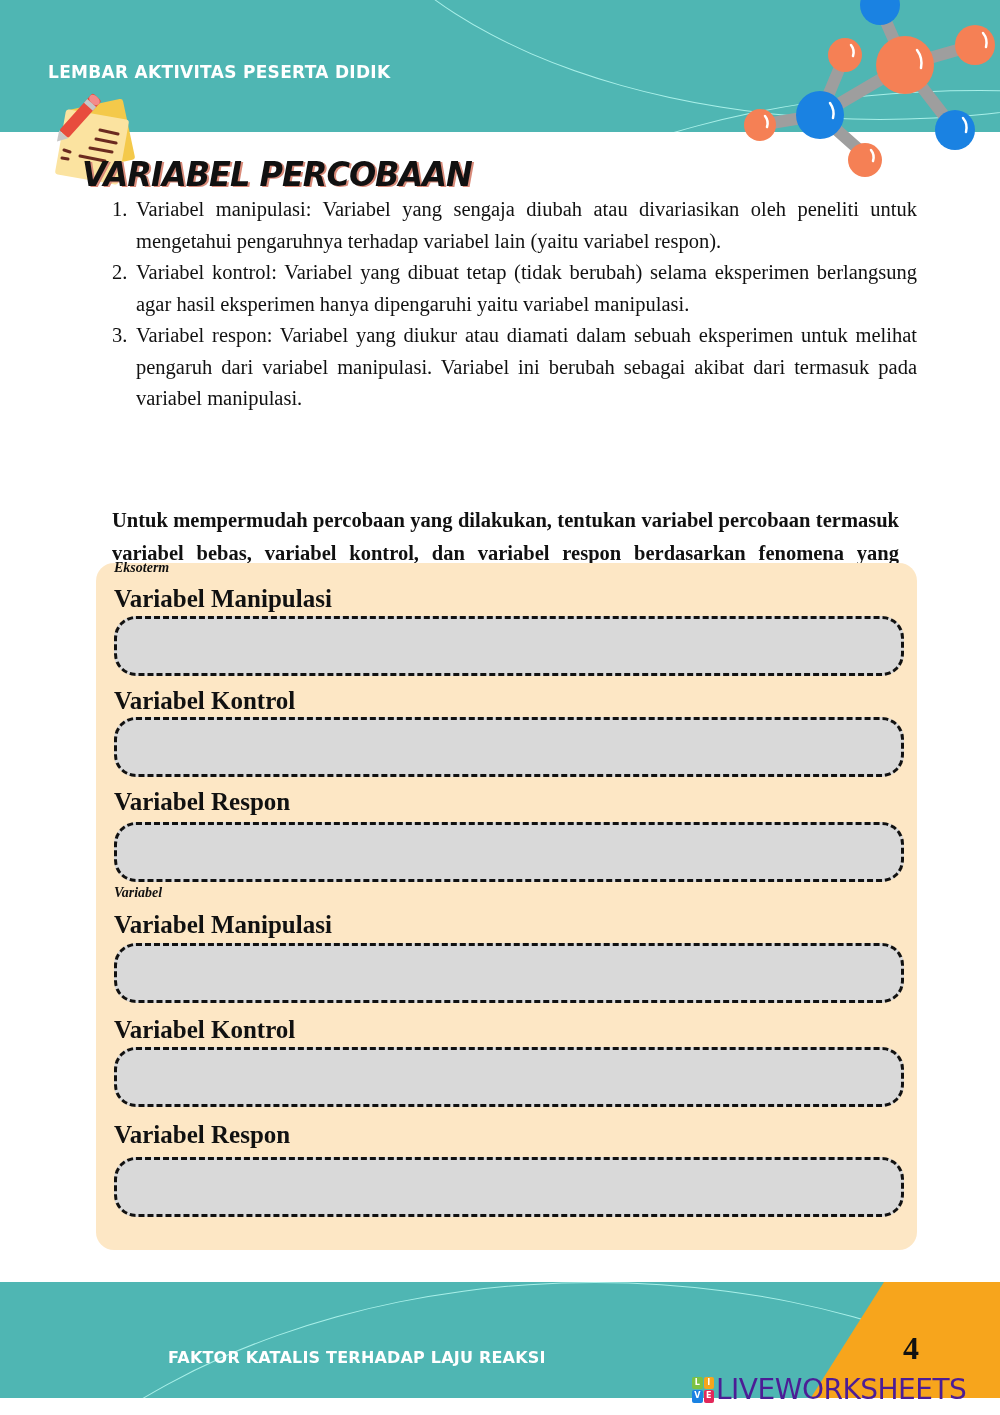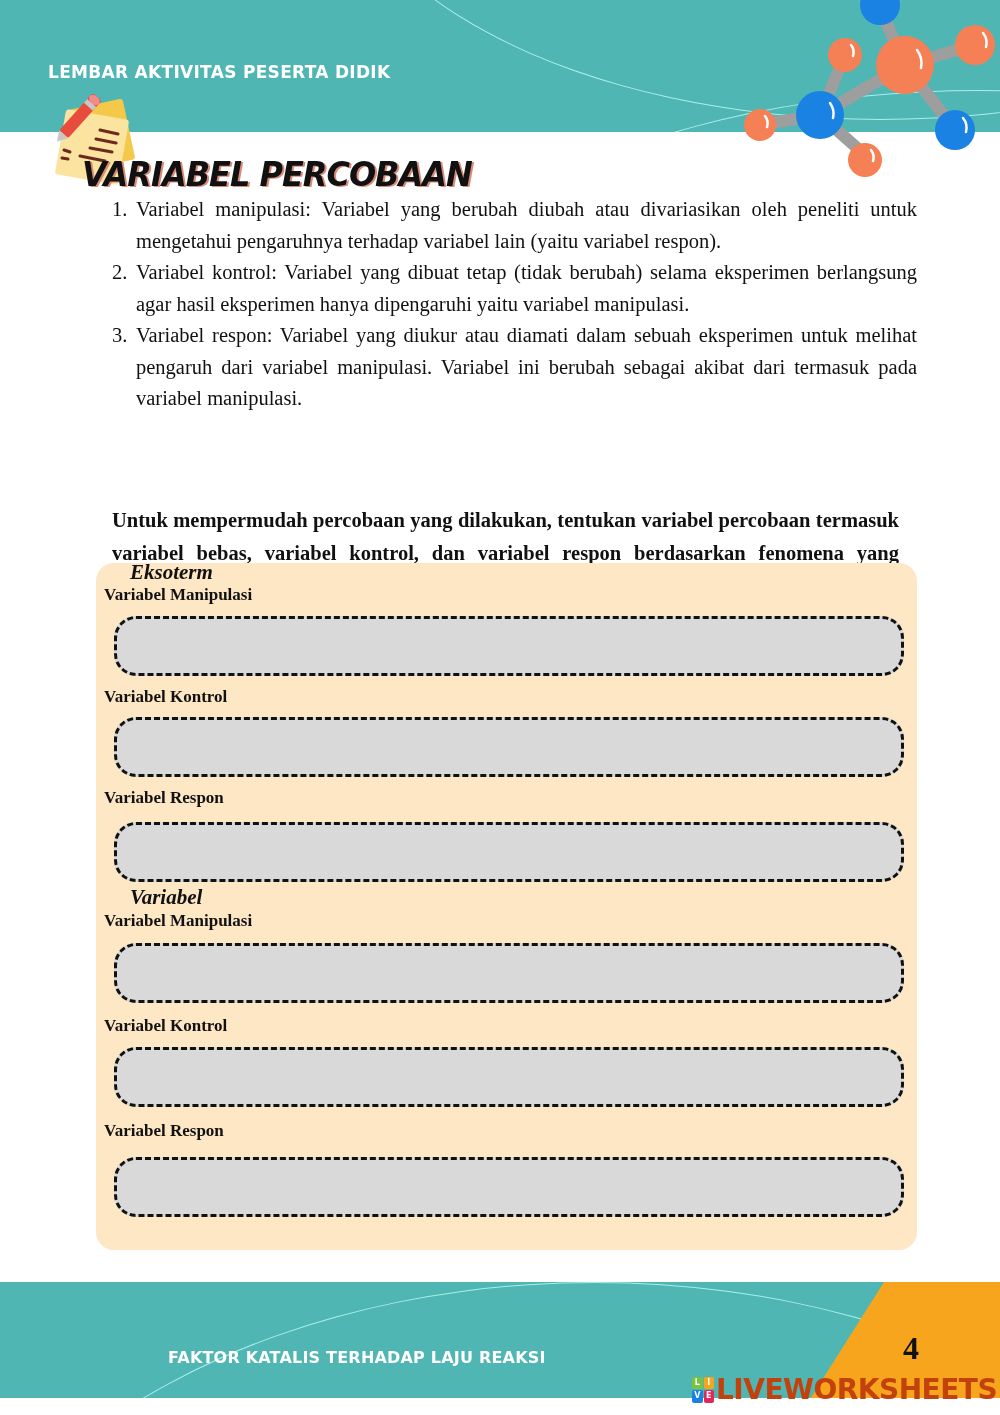--- a/index.html
+++ b/index.html
@@ -18,33 +18,33 @@
   .section-title { position: absolute; left: 82px; top: 155px; font-family: "DejaVu Sans", sans-serif; font-weight: 900; font-style: italic; font-size: 32px; color: #111; letter-spacing: -1px; transform: scaleY(1.05); text-shadow: 2px 1px 0 #d98b7a; }
 
   .def-list { position: absolute; left: 112px; top: 194px; width: 805px; font-size: 20.5px; line-height: 31.5px; text-align: justify; }
   .def-item { display: flex; }
   .def-num { width: 24px; flex-shrink: 0; }
   .def-text { flex: 1; text-align: justify; }
 
   .instruction { position: absolute; left: 112px; top: 456px; width: 787px; font-size: 20.5px; line-height: 32.5px; font-weight: bold; text-align: justify; margin-top: 48px; }
 
   .answer-panel { position: absolute; left: 96px; top: 563px; width: 821px; height: 687px; background: #fde7c5; border-radius: 18px; }
-  .group-label { position: absolute; left: 130px; font-size: 21px; font-style: italic; font-weight: bold; }
-  .field-label { position: absolute; left: 104px; font-size: 17px; font-weight: bold; }
+  .group-label { position: absolute; left: 114px; font-size: 14px; font-style: italic; font-weight: bold; }
+  .field-label { position: absolute; left: 114px; font-size: 25px; font-weight: bold; }
   .answer-box { position: absolute; left: 114px; width: 790px; height: 60px; background: #d9d9d9; border: 3.5px dashed #111; border-radius: 22px; }
 
   .footer { position: absolute; left: 0; top: 1282px; width: 1000px; height: 116px; background: #4fb6b3; overflow: hidden; }
   .footer-arc { position: absolute; left: -80px; top: 0px; width: 1350px; height: 900px; border-radius: 50%; border: 1.5px solid #a8efe8; }
   .footer-orange { position: absolute; right: 0; top: 0; width: 200px; height: 133px; background: #f7a51c; clip-path: polygon(42% 0, 100% 0, 100% 100%, 0 100%); }
   .footer-title { position: absolute; left: 168px; top: 66px; font-family: "DejaVu Sans", sans-serif; font-weight: bold; font-size: 16px; color: #ffffff; letter-spacing: 0.2px; }
   .page-num { position: absolute; left: 903px; top: 1330px; font-size: 32px; font-weight: bold; color: #111; }
   .lw-logo { position: absolute; left: 692px; top: 1373px; display: flex; align-items: center; }
   .lw-badge { width: 22px; height: 26px; display: grid; grid-template-columns: 1fr 1fr; grid-template-rows: 1fr 1fr; gap: 1px; margin-right: 2px; }
   .lw-badge span { font-family: "DejaVu Sans", sans-serif; font-size: 8px; font-weight: bold; color: #fff; text-align: center; line-height: 12px; border-radius: 2px; }
-  .lw-text { font-family: "DejaVu Sans", sans-serif; font-weight: bold; font-size: 28px; color: #c2410c; letter-spacing: -0.5px; }
+  .lw-text { font-family: "DejaVu Sans", sans-serif; font-weight: normal; font-size: 28px; color: #4c1d95; letter-spacing: -0.5px; }
 </style>
 </head>
 <body>
 
 <div class="header">
   <div class="header-arc"></div>
   <div class="header-arc2"></div>
   <div class="header-title">LEMBAR AKTIVITAS PESERTA DIDIK</div>
 </div>
 
@@ -94,21 +94,21 @@
     <rect x="20" y="8" width="12" height="5" fill="#c7c7c7"></rect>
     <polygon points="20,50 32,50 26,60" fill="#c7c7c7"></polygon>
   </g>
 </svg>
 
 <div class="section-title">VARIABEL PERCOBAAN</div>
 
 <div class="def-list">
   <div class="def-item">
     <span class="def-num">1.</span>
-    <span class="def-text">Variabel manipulasi: Variabel yang berubah diubah atau divariasikan oleh peneliti untuk mengetahui pengaruhnya terhadap variabel lain (yaitu variabel respon).</span>
+    <span class="def-text">Variabel manipulasi: Variabel yang sengaja diubah atau divariasikan oleh peneliti untuk mengetahui pengaruhnya terhadap variabel lain (yaitu variabel respon).</span>
   </div>
   <div class="def-item">
     <span class="def-num">2.</span>
     <span class="def-text">Variabel kontrol: Variabel yang dibuat tetap (tidak berubah) selama eksperimen berlangsung agar hasil eksperimen hanya dipengaruhi yaitu variabel manipulasi.</span>
   </div>
   <div class="def-item">
     <span class="def-num">3.</span>
     <span class="def-text">Variabel respon: Variabel yang diukur atau diamati dalam sebuah eksperimen untuk melihat pengaruh dari variabel manipulasi. Variabel ini berubah sebagai akibat dari termasuk pada variabel manipulasi.</span>
   </div>
 </div>

